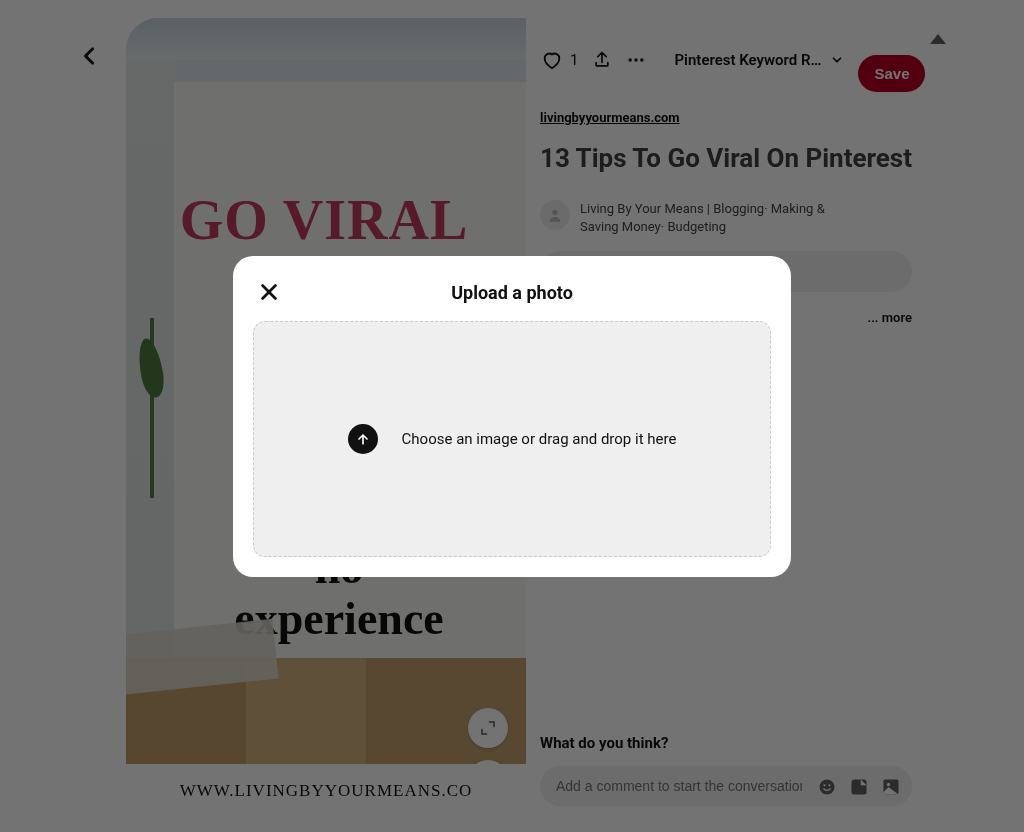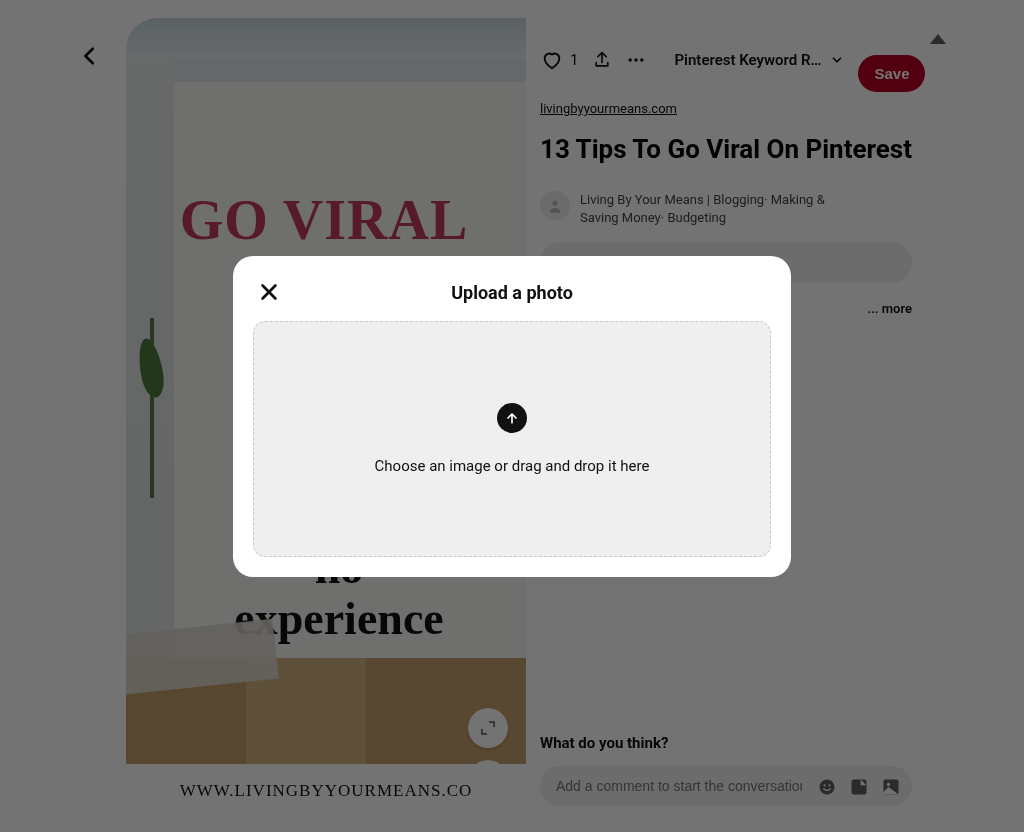--- a/index.html
+++ b/index.html
@@ -128,24 +128,24 @@
     font-size:15px; font-weight:600; color:#111;
   }
   .board-picker span.label{
     white-space:nowrap; overflow:hidden; text-overflow:ellipsis; max-width:150px;
   }
   .save-btn{
     background:#b60023; color:#fff; font-weight:700; font-size:15px;
     border:none; border-radius:24px; padding:10px 16px; cursor:pointer;margin-top:27px;
   }
   .source-link{
-    margin-top:19px; font-size:13px; color:#111; text-decoration:underline;
+    margin-top:28px; font-size:13px; color:#111; text-decoration:underline;font-weight:bold;
   }
   .pin-title{
-    margin-top:18px; font-size:26px; font-weight:700; color:#000000; line-height:1.2;
+    margin-top:18px; font-size:26px; font-weight:700; color:#404040; line-height:1.2;
   }
   .author-row{
     margin-top:26px; display:flex; gap:10px; align-items:flex-start;
   }
   .avatar{
     width:30px; height:30px; border-radius:50%; background:#eee; flex:0 0 30px;
     display:flex; align-items:center; justify-content:center; font-size:14px; color:#777;
   }
   .author-name{
     font-size:13px; color:#444; line-height:1.35; max-width:260px;
@@ -191,21 +191,21 @@
   }
   .modal-close{
     position:absolute; left:22px; top:22px; width:28px; height:28px; cursor:pointer;
     display:flex; align-items:center; justify-content:center;
   }
   .modal-title{
     text-align:center; font-size:18px; font-weight:700; color:#111; margin-top:4px; margin-bottom:18px;
   }
   .dropzone{
     border:1.5px dashed #c9c9c9; background:#efefef; border-radius:12px;
-    height:236px; display:flex; flex-direction:column; align-items:center; justify-content:center;
+    height:236px; display:flex; flex-direction:row; align-items:center; justify-content:center;
     gap:24px; cursor:pointer;
   }
   .dz-icon{
     width:30px; height:30px; border-radius:50%; background:#111;
     display:flex; align-items:center; justify-content:center;
   }
   .dz-text{ font-size:15px; color:#111; }
 </style>
 </head>
 <body>

